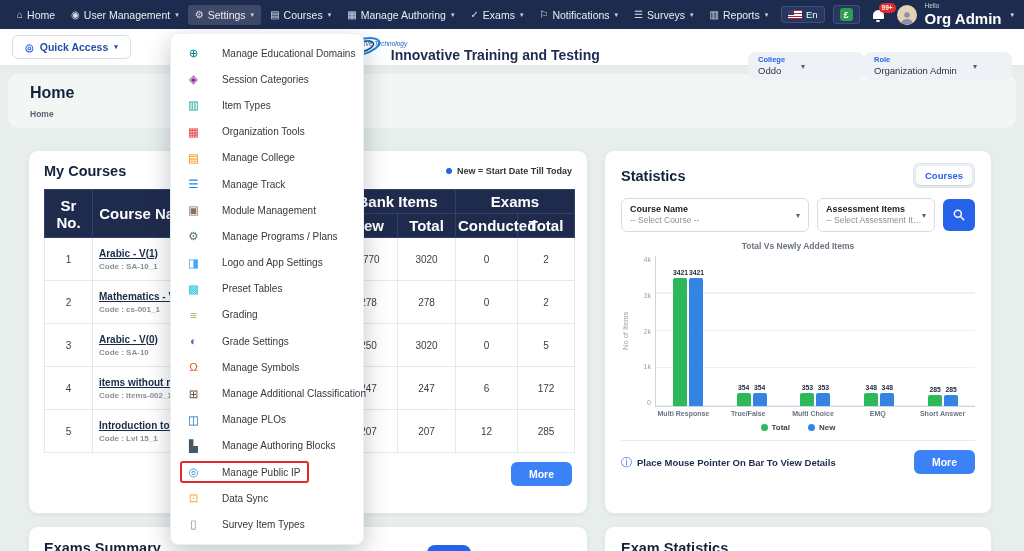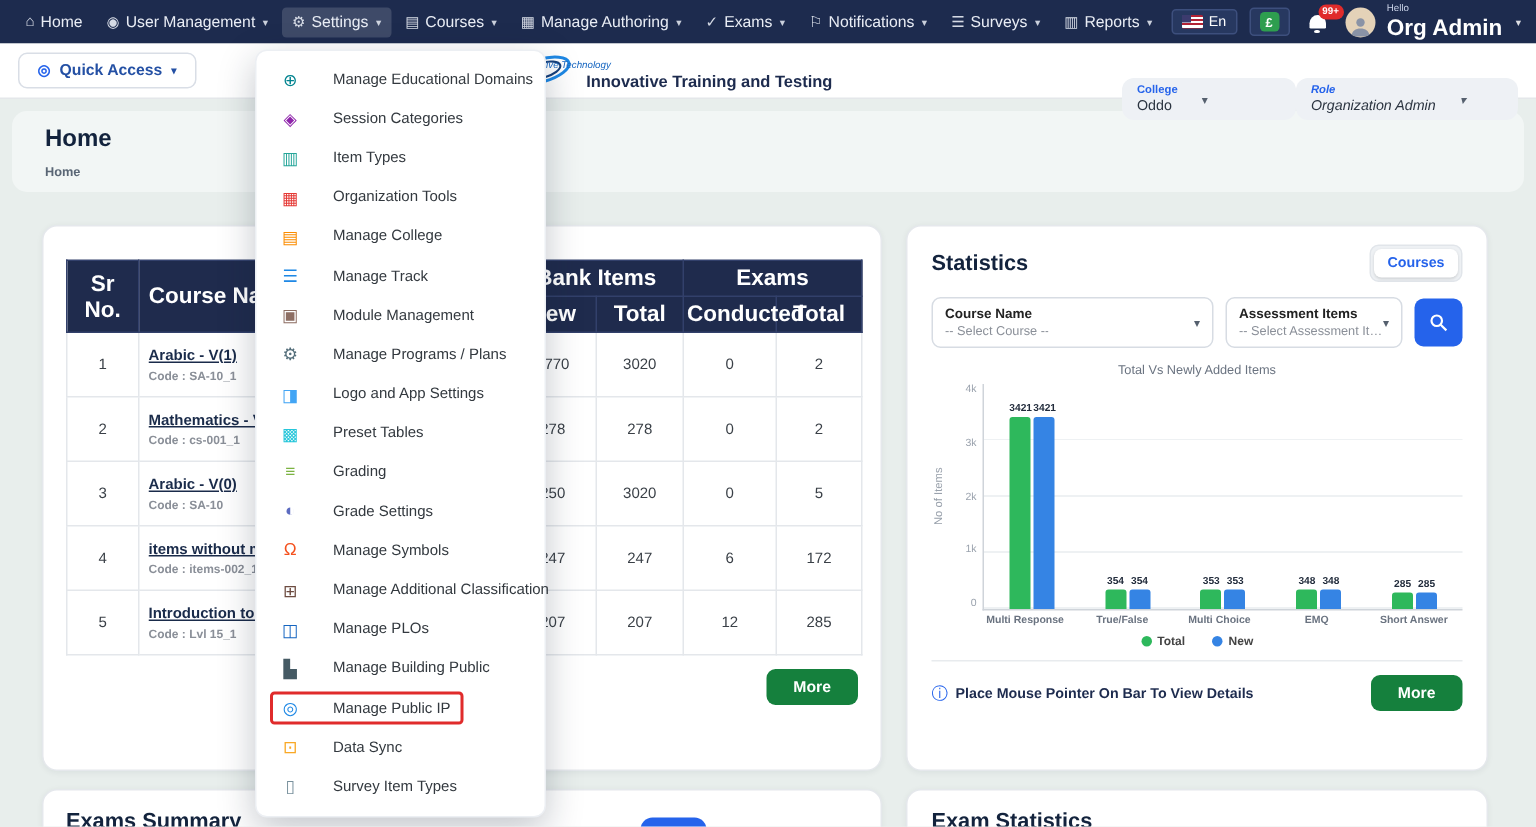--- a/index.html
+++ b/index.html
@@ -27,21 +27,21 @@
   .uname{font-size:15px;font-weight:bold;color:#fff;}
 
   
   .toolbar{height:37px;background:#fff;display:flex;align-items:center;padding:0 12px;border-bottom:1px solid #e4e7ea;box-sizing:border-box;}
   .qa-btn{display:flex;align-items:center;gap:6px;border:1px solid #d9dee6;border-radius:6px;padding:5px 12px;font-size:10.5px;font-weight:bold;color:#2450a4;cursor:pointer;background:#fff;}
   .qa-ico{color:#2563eb;font-size:10px;}
   .qa-caret{font-size:7px;color:#2450a4;}
   .brand{display:flex;align-items:center;gap:8px;margin-left:208px;}
   .brand-logo{position:relative;width:44px;height:26px;}
   .logo-script{position:absolute;left:4px;top:7px;font-size:6.5px;font-style:italic;color:#1565c0;white-space:nowrap;line-height:1;}
-  .brand-name{font-size:11px;font-weight:bold;color:#1d2b4e;white-space:nowrap;margin-top:16px;}
+  .brand-name{font-size:14px;font-weight:bold;color:#1d2b4e;white-space:nowrap;margin-top:16px;}
   .tb-right{margin-left:auto;display:flex;margin-top:38px;}
   .tb-select{background:#eef1f5;border-radius:8px;padding:3px 10px;display:flex;align-items:center;gap:16px;cursor:pointer;}
   .tb-texts{line-height:1.3;}
   .tb-lab{font-size:7.5px;color:#2563eb;font-weight:bold;}
   .tb-val{font-size:9.5px;color:#2b3440;white-space:nowrap;}
   .sel-caret{color:#55606e;font-size:8px;}
 
   
   .page-head{margin:8px 8px 0;background:#f2f6f5;border-radius:10px;padding:10px 22px 9px;}
   .page-title{font-size:16px;font-weight:800;color:#13233d;}
@@ -60,36 +60,36 @@
   .note{display:flex;align-items:center;gap:5px;font-size:9px;font-weight:bold;color:#333;}
   .dot{width:6px;height:6px;border-radius:50%;background:#2563eb;flex:none;}
 
   
   table.courses-tbl{border-collapse:collapse;width:100%;margin-top:10px;table-layout:fixed;}
   .courses-tbl th{background:#1f2b4d;color:#fff;font-size:15px;border:1px solid #32406b;padding:3px 2px;text-align:center;font-weight:bold;height:17px;}
   .courses-tbl td{border:1px solid #e4e7eb;font-size:10px;color:#3a4047;text-align:center;padding:4px 6px;height:34px;}
   td.namecell{text-align:left;}
   .cname{font-size:10px;font-weight:bold;color:#1a2b4a;text-decoration:underline;cursor:pointer;white-space:nowrap;overflow:hidden;}
   .ccode{font-size:8px;color:#8a8f98;margin-top:3px;font-weight:bold;white-space:nowrap;}
-  .more-btn{background:#15803d;color:#fff;font-size:10.5px;font-weight:bold;border:none;border-radius:6px;padding:6px 18px;cursor:pointer;font-family:inherit;}
+  .more-btn{background:#3b82f6;color:#fff;font-size:10.5px;font-weight:bold;border:none;border-radius:6px;padding:6px 18px;cursor:pointer;font-family:inherit;}
   .courses-more{float:right;margin-top:9px;}
 
   
   .tabs{display:flex;background:#eef1f4;border:1px solid #e1e5ea;border-radius:6px;padding:2px;}
   .tab{font-size:9.5px;padding:4px 9px;border-radius:5px;color:#39404a;white-space:nowrap;cursor:pointer;}
   .tab.active{background:#fff;color:#2563eb;font-weight:bold;box-shadow:0 1px 2px rgba(0,0,0,.14);}
   .filters{display:flex;gap:8px;margin-top:10px;}
   .f-select{border:1px solid #d7dce3;border-radius:6px;padding:3px 8px;display:flex;align-items:center;justify-content:space-between;box-sizing:border-box;height:34px;cursor:pointer;}
   .f1{width:190px;}
   .f2{width:118px;}
   .f-texts{overflow:hidden;line-height:1.35;}
   .f-lab{font-size:9px;font-weight:bold;color:#222;white-space:nowrap;}
   .f-val{font-size:8.5px;color:#8a8f98;white-space:nowrap;overflow:hidden;text-overflow:ellipsis;}
   .search-btn{width:32px;height:32px;background:#2563eb;border:none;border-radius:6px;display:flex;align-items:center;justify-content:center;flex:none;align-self:center;cursor:pointer;padding:0;}
-  .chart-title{text-align:center;font-size:8.5px;color:#6a7380;margin-top:9px;font-weight:normal;}
+  .chart-title{text-align:center;font-size:8.5px;color:#6a7380;margin-top:9px;font-weight:bold;}
   .chart{display:flex;margin-top:5px;height:150px;}
   .ylab{writing-mode:vertical-rl;transform:rotate(180deg);font-size:7.5px;color:#98a0ab;text-align:center;width:12px;flex:none;}
   .yticks{display:flex;flex-direction:column;justify-content:space-between;align-items:flex-end;font-size:7px;color:#9aa2ad;height:150px;padding-right:4px;width:18px;flex:none;line-height:1;}
   .plot{flex:1;height:150px;border-left:1px solid #cfd4da;border-bottom:1px solid #cfd4da;display:flex;align-items:flex-end;background-image:repeating-linear-gradient(to top,#eef1f3 0 1px,transparent 1px 37.5px);box-sizing:content-box;}
   .grp{flex:1;display:flex;flex-direction:column;align-items:center;justify-content:flex-end;height:100%;}
   .vlabels{display:flex;gap:2px;margin-bottom:2px;}
   .vlab{width:14px;text-align:center;font-size:6.8px;font-weight:bold;color:#222c3c;white-space:nowrap;}
   .bars{display:flex;gap:2px;align-items:flex-end;}
   .bar{width:14px;border-radius:2px 2px 0 0;}
   .cat-row{display:flex;margin-left:30px;margin-top:4px;}
@@ -204,38 +204,45 @@
     <span class="brand-name">Innovative Training and Testing</span>
   </div>
   <div class="tb-right">
     <div class="tb-select" style="min-width:96px;">
       <div class="tb-texts">
         <div class="tb-lab">College</div>
         <div class="tb-val">Oddo</div>
       </div>
       <span class="sel-caret">▾</span>
     </div>
-    <div class="tb-select" style="min-width:128px;font-style:italic;">
+    <div class="tb-select" style="min-width:128px;">
       <div class="tb-texts">
         <div class="tb-lab">Role</div>
         <div class="tb-val">Organization Admin</div>
       </div>
       <span class="sel-caret">▾</span>
     </div>
   </div>
 </div>
 
 <div class="page-head">
   <div class="page-title">Home</div>
   <div class="breadcrumb">Home</div>
 </div>
 
 <div class="cards-row">
 
   <div class="card courses">
+    <div class="card-head">
+      <div class="card-title">My Courses</div>
+      <div class="note">
+        <span class="dot"></span>
+        <span>New = Start Date Till Today</span>
+      </div>
+    </div>
     <table class="courses-tbl">
       <colgroup>
         <col style="width:48px">
           <col style="width:110px">
           <col style="width:137px">
         <col style="width:58px">
           <col style="width:58px">
           <col style="width:62px">
           <col style="width:57px">
       </colgroup>
@@ -536,21 +543,21 @@
     </div>
     <div class="mi">
       <span class="mi-inner">
         <span class="mi-ico" style="color:#1565c0">◫</span>
         <span class="mi-label">Manage PLOs</span>
       </span>
     </div>
     <div class="mi">
       <span class="mi-inner">
         <span class="mi-ico" style="color:#455a64">▙</span>
-        <span class="mi-label">Manage Building Public</span>
+        <span class="mi-label">Manage Authoring Blocks</span>
       </span>
     </div>
     <div class="mi">
       <span class="mi-inner hl">
         <span class="mi-ico" style="color:#1e88e5">◎</span>
         <span class="mi-label">Manage Public IP</span>
       </span>
     </div>
     <div class="mi">
       <span class="mi-inner">

